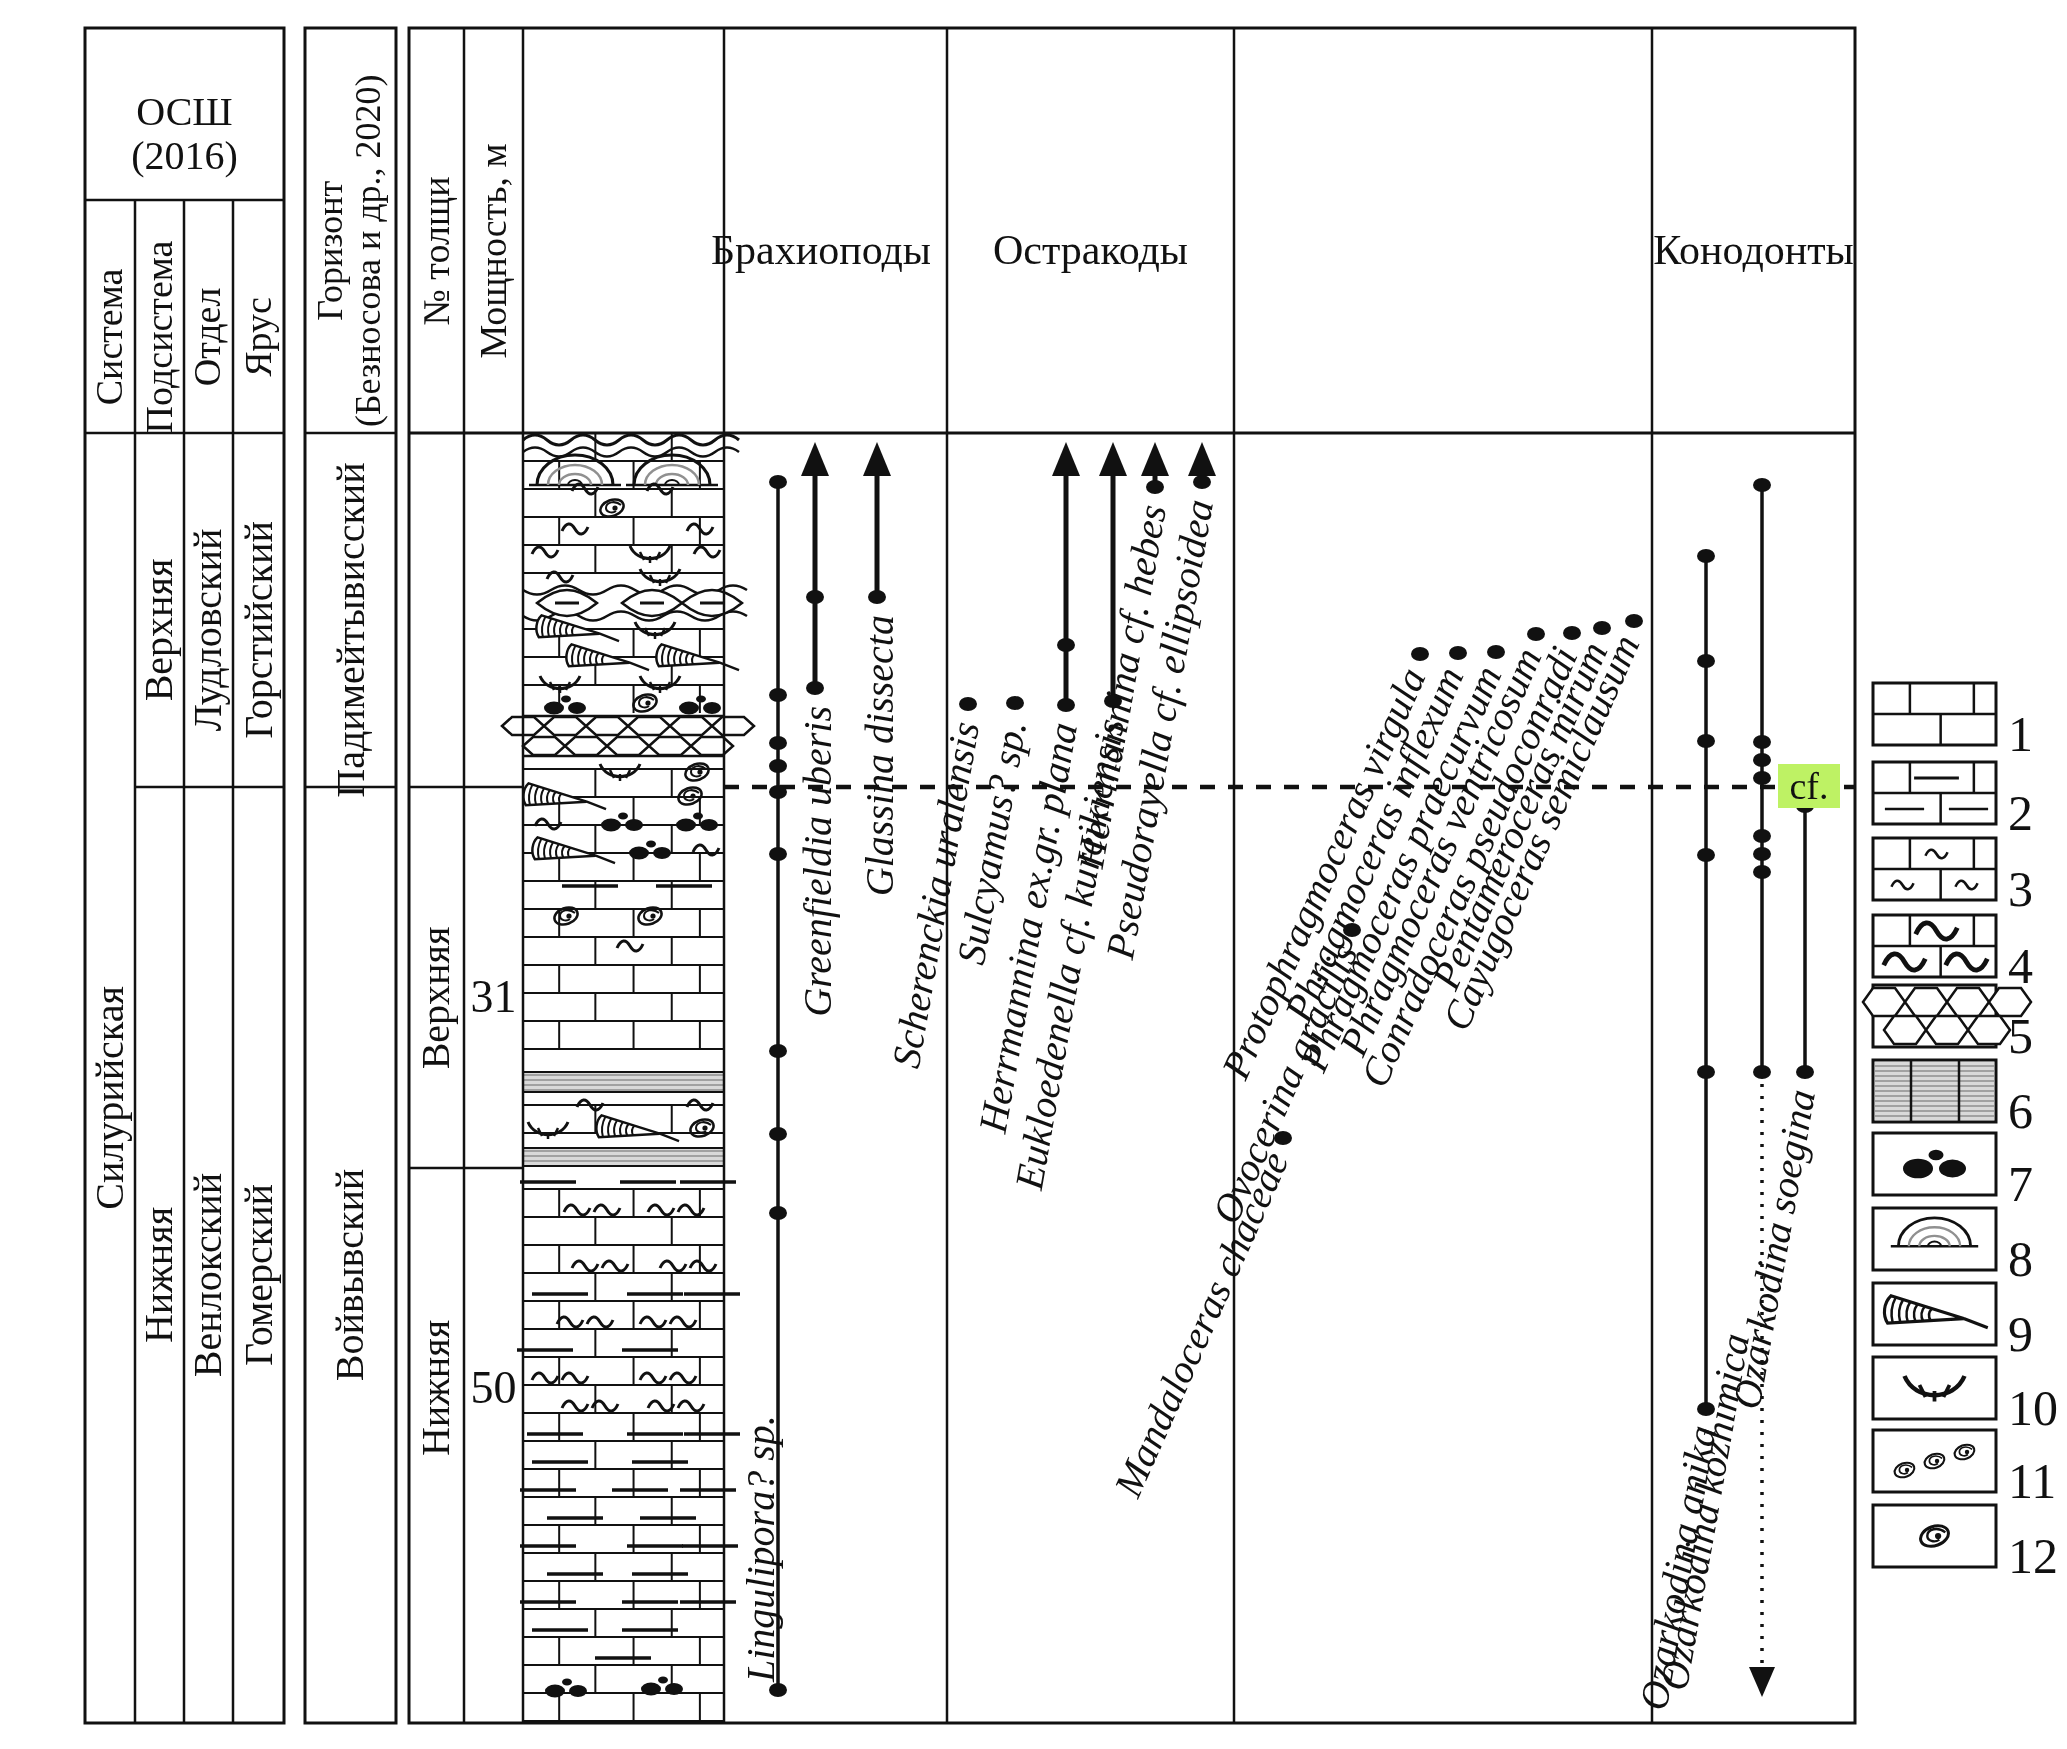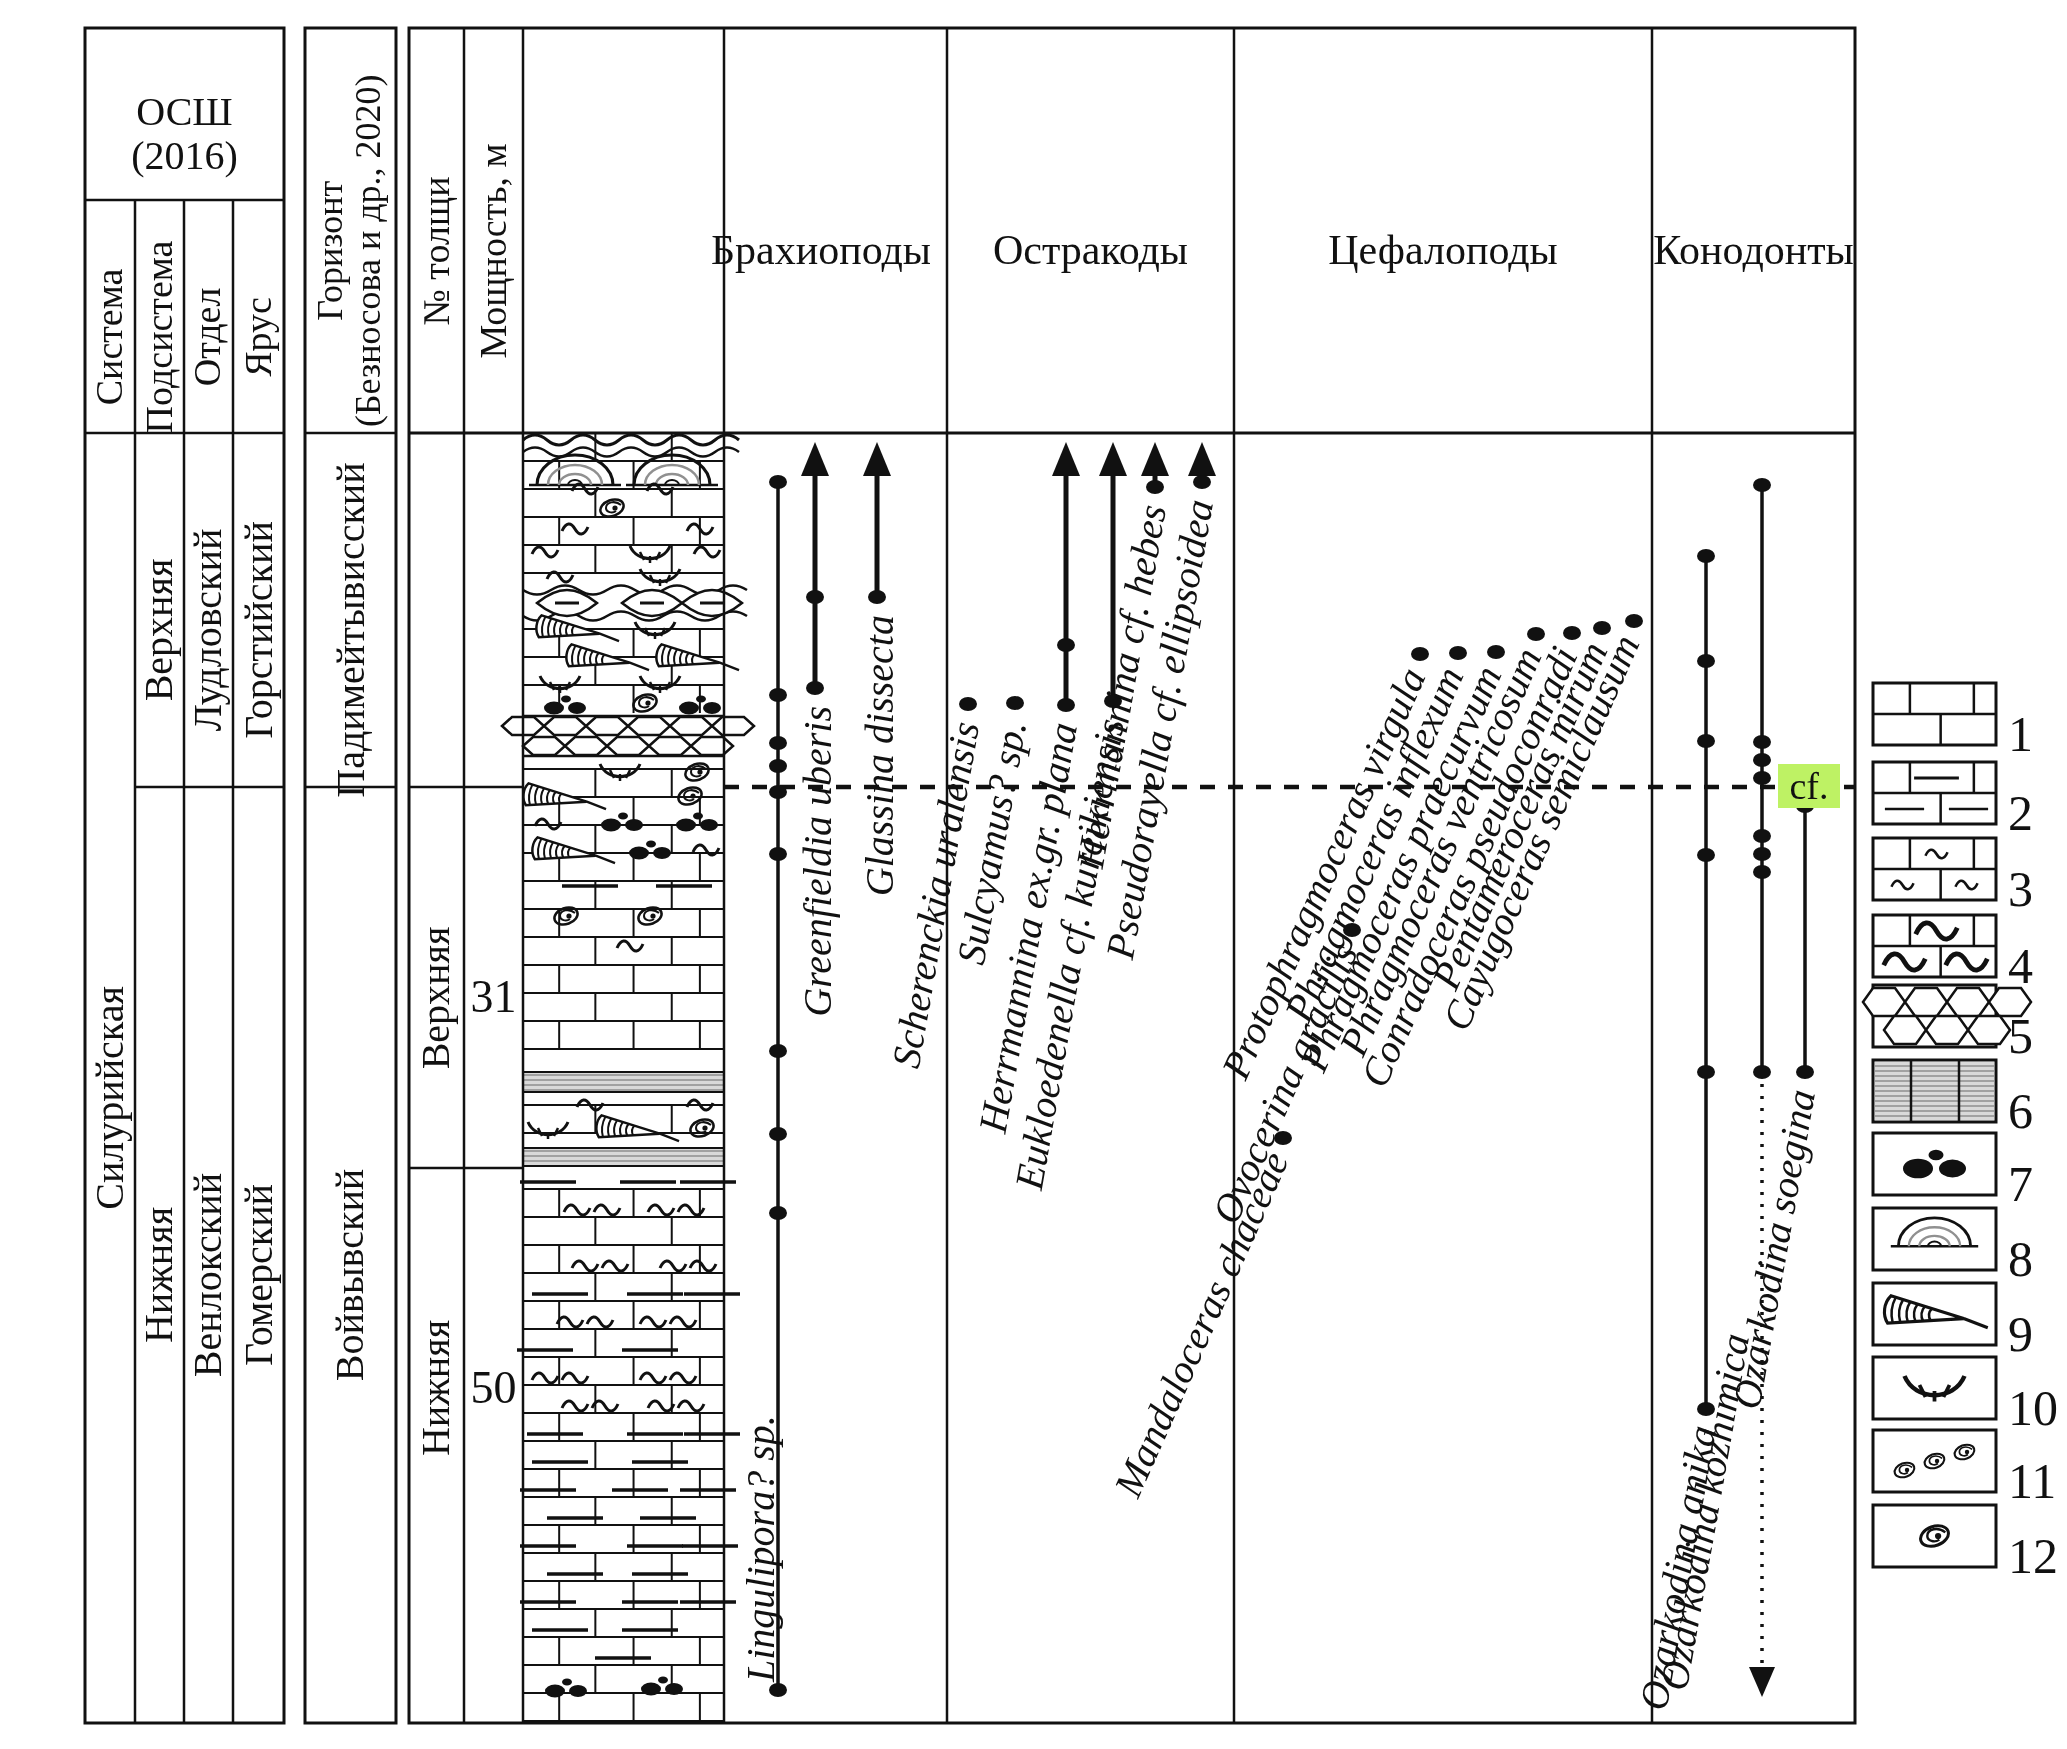--- a/index.html
+++ b/index.html
@@ -872,21 +872,20 @@
 
   <div class="vcell fs38" style="left:409px;top:28px;width:55px;height:405px;">
       <span>№ толщи</span>
     </div>
   <div class="vcell fs38" style="left:464px;top:28px;width:59px;height:405px;">
       <span>Мощность, м</span>
     </div>
 
   <div class="hcell fs42" style="left:724px;top:28px;width:194px;height:405px;">Брахиоподы</div>
   <div class="hcell fs42" style="left:947px;top:28px;width:287px;height:405px;">Остракоды</div>
-  <div class="hcell fs42" style="left:1234px;top:28px;width:418px;height:405px;">Цефалоподы</div>
   <div class="hcell fs42" style="left:1652px;top:28px;width:203px;height:405px;border-radius:22px;">Конодонты</div>
 
   <div class="vcell fs40" style="left:85px;top:433px;width:50px;height:1290px;">
       <span>Силурийская</span>
     </div>
   <div class="vcell fs40" style="left:135px;top:433px;width:49px;height:354px;">
       <span>Верхняя</span>
     </div>
   <div class="vcell fs40" style="left:135px;top:787px;width:49px;height:936px;">
       <span>Нижняя</span>

